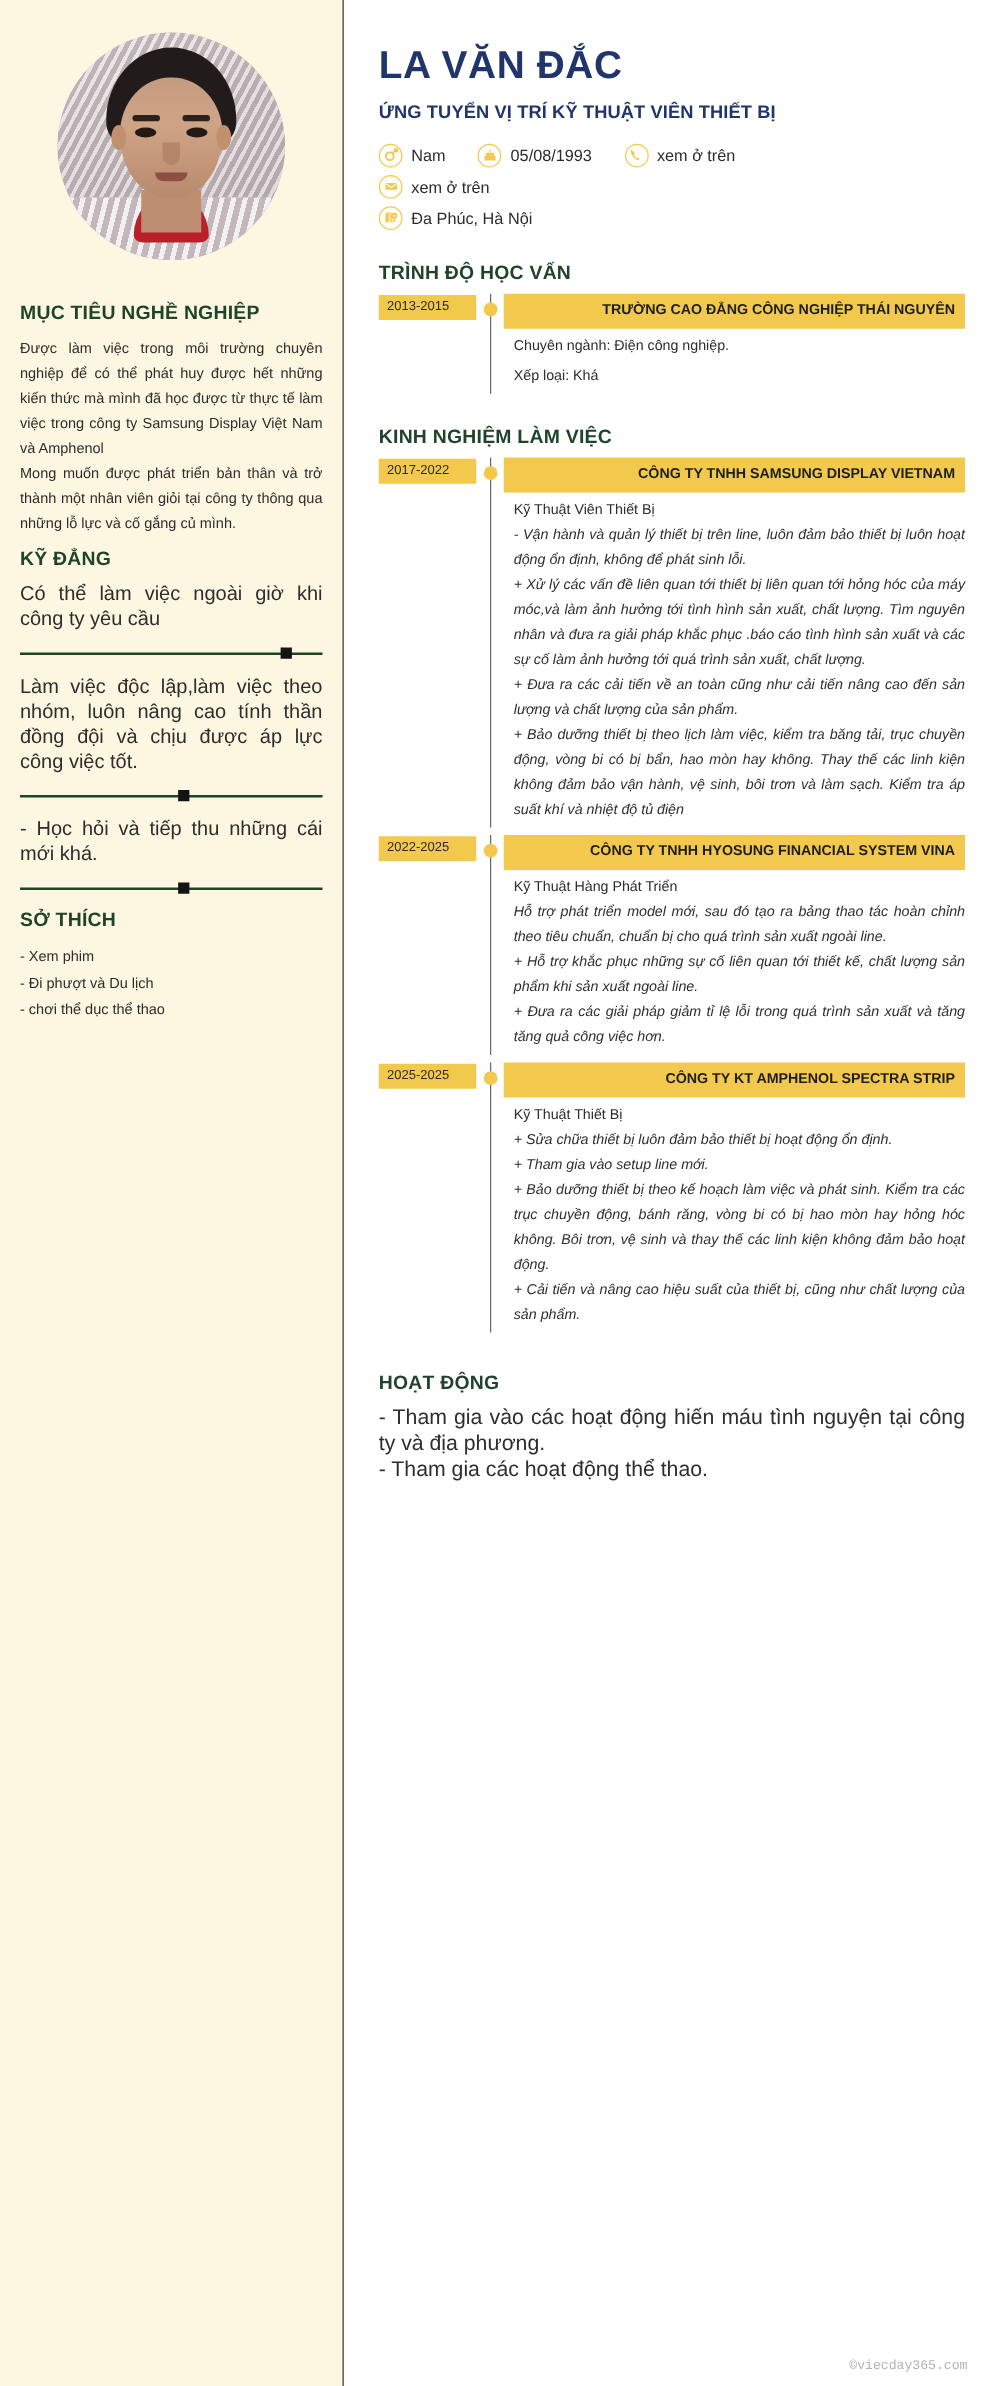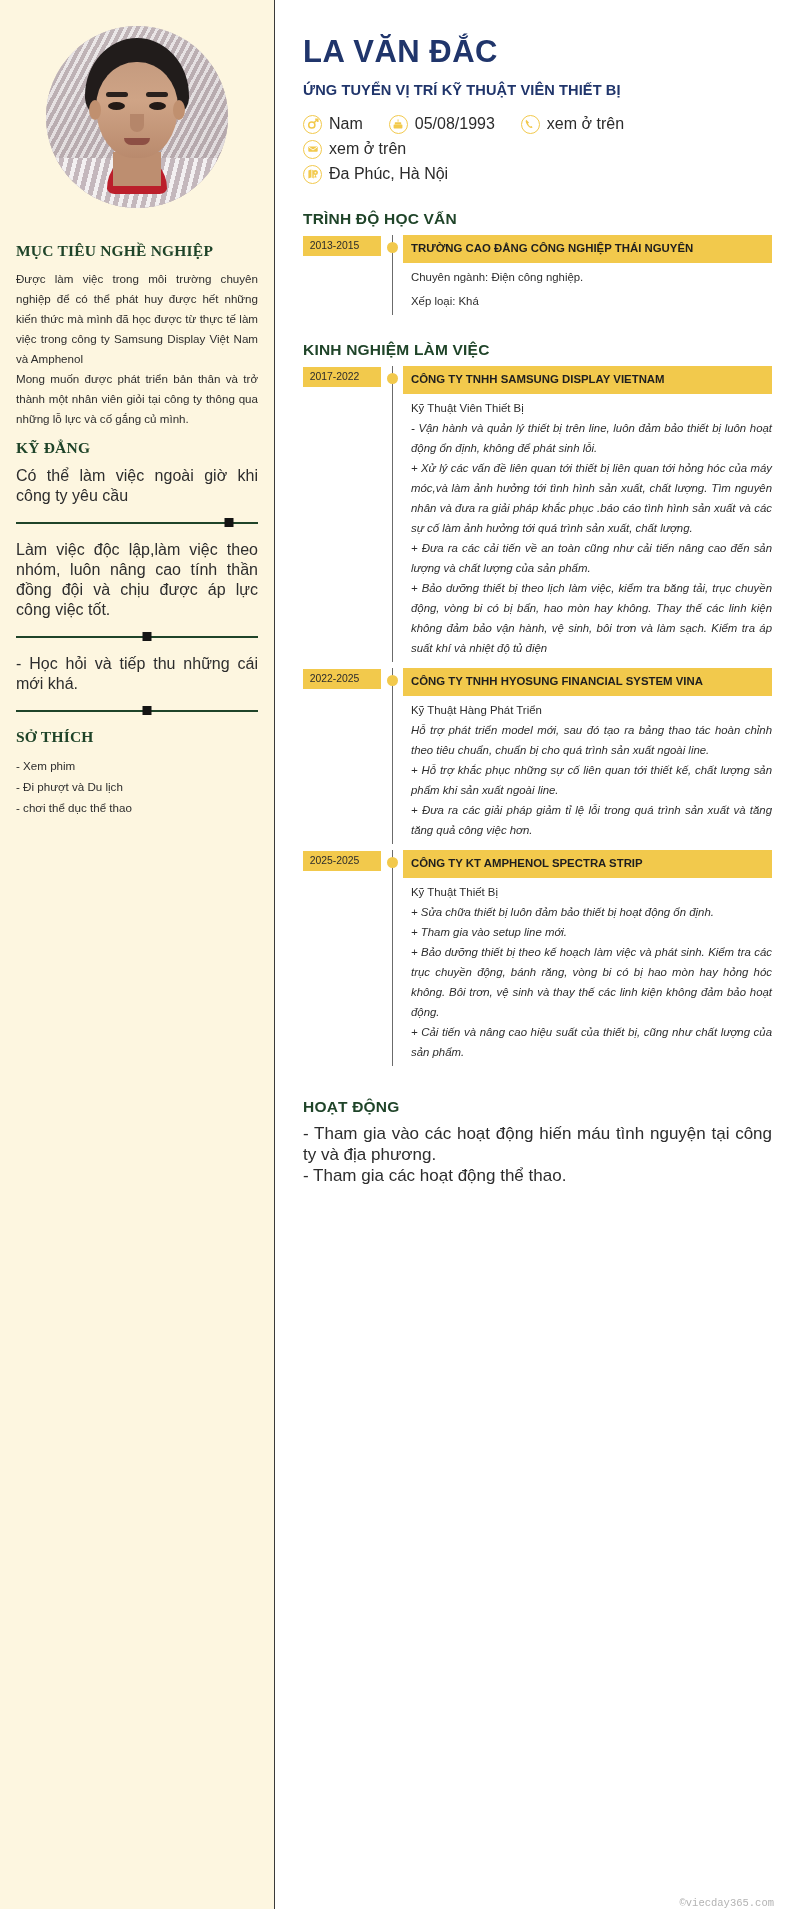--- a/index.html
+++ b/index.html
@@ -118,21 +118,20 @@
     clip-path: polygon(50% 100%, 0 0, 100% 0);
   }
 
   .side-body { padding: 18px 16px 0 16px; }
   .side-h {
     font-size: 15.5px;
     font-weight: bold;
     color: #1f4429;
     letter-spacing: .2px;
     margin: 10px 0 9px 0;
-    font-family: Liberation Serif, serif;
   }
   .side-h.first { margin-top: 16px; }
   .side-p {
     font-size: 11.6px;
     line-height: 20px;
     color: #2d2d2d;
     text-align: justify;
     margin-bottom: 0;
   }
   .side-p + .side-p { margin-top: 0; }
@@ -193,21 +192,21 @@
   .citem { display: flex; align-items: center; margin-right: 26px; }
   .cicon {
     width: 19px; height: 19px;
     border: 1.6px solid #f2c94c;
     border-radius: 50%;
     margin-right: 7px;
     flex: 0 0 19px;
     display: flex; align-items: center; justify-content: center;
   }
   .cicon svg { display: block; }
-  .ctext { font-size: 16px; color: #2b2b2b; white-space: nowrap; text-align: right; }
+  .ctext { font-size: 13px; color: #2b2b2b; white-space: nowrap; text-align: right; }
 
   .sec-h {
     font-size: 15.5px;
     font-weight: bold;
     color: #1f4429;
     letter-spacing: .2px;
     margin: 26px 0 7px 0;
   }
 
   
@@ -243,20 +242,21 @@
     background: #f2c94c;
   }
   .tl-content { flex: 1 1 auto; padding-bottom: 4px; }
   .tl-title {
     background: #f2c94c;
     color: #1e1e1e;
     font-size: 11.4px;
     font-weight: bold;
     line-height: 19px;
     padding: 4px 8px 5px 8px;
+    text-align: right;
   }
   .tl-sub {
     font-size: 11.4px;
     color: #2d2d2d;
     line-height: 20px;
     padding: 4px 0 0 8px;
   }
   .tl-p {
     font-size: 11.4px;
     color: #2d2d2d;
@@ -271,21 +271,21 @@
   .act-p {
     font-size: 17px;
     color: #2d2d2d;
     line-height: 21px;
     text-align: justify;
   }
 
   .footer-mark {
     position: absolute;
     right: 26px;
-    bottom: 0;
+    bottom: 10px;
     font-family: "Liberation Mono", monospace;
     font-size: 10.5px;
     color: #b3b3b3;
   }
 </style>
 </head>
 <body>
 
 <div class="page">
 

